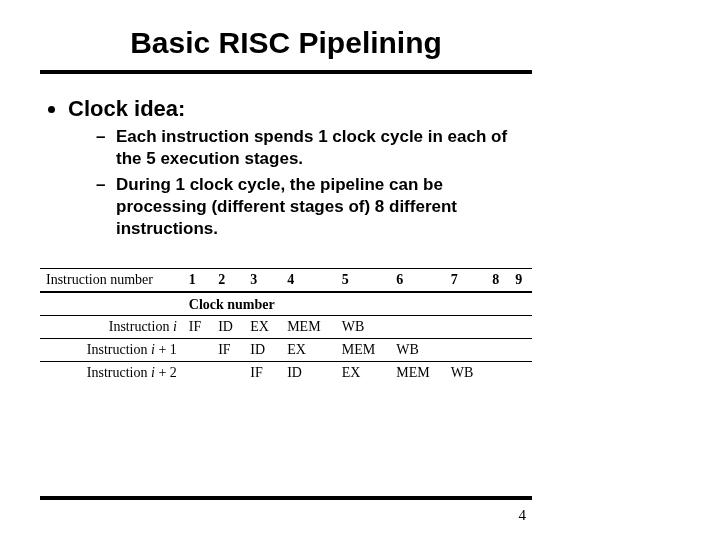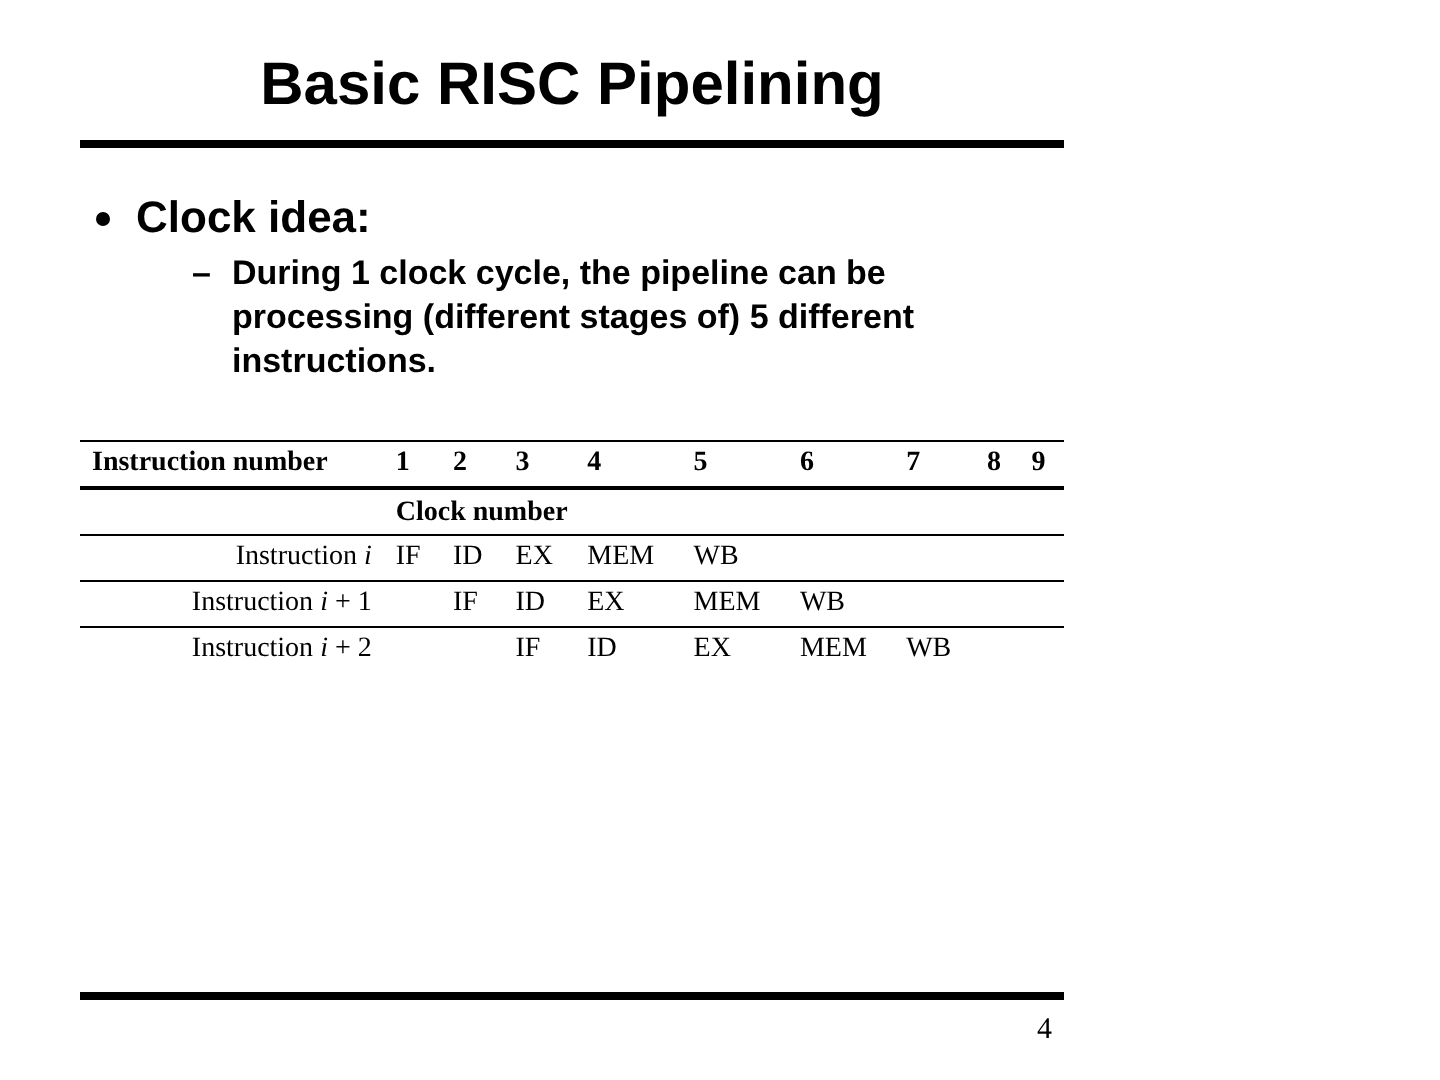--- a/index.html
+++ b/index.html
@@ -94,21 +94,21 @@
     border-bottom: 2px solid #000;
   }
   table.pipe td.instr {
     font-weight: normal;
     text-align: right;
   }
   table.pipe td.instr .var {
     font-style: italic;
   }
   table.pipe thead th.instr-head {
-    font-weight: bold;
+    font-weight: normal;
   }
   .footer-rule {
     position: absolute;
     left: 40px;
     right: 40px;
     bottom: 40px;
     border: none;
     border-top: 4px solid #000;
     margin: 0;
   }
@@ -125,21 +125,22 @@
 
 <div class="slide">
 
   <div class="title">Basic RISC Pipelining</div>
   <hr class="title-rule">
 
   <ul class="top">
     <li>
       <span>Clock idea:</span>
       <ul class="sub">
-        <li>During 1 clock cycle, the pipeline can be processing (different stages of) 5 different instructions.</li>
+        <li>Each instruction spends 1 clock cycle in each of the 5 execution stages.</li>
+        <li>During 1 clock cycle, the pipeline can be processing (different stages of) 8 different instructions.</li>
       </ul>
     </li>
   </ul>
 
   <div class="table-wrap">
     <table class="pipe">
       <tbody>
           <tr class="superhead">
         <td class="blank"></td>
         <td colspan="9">Clock number</td>

